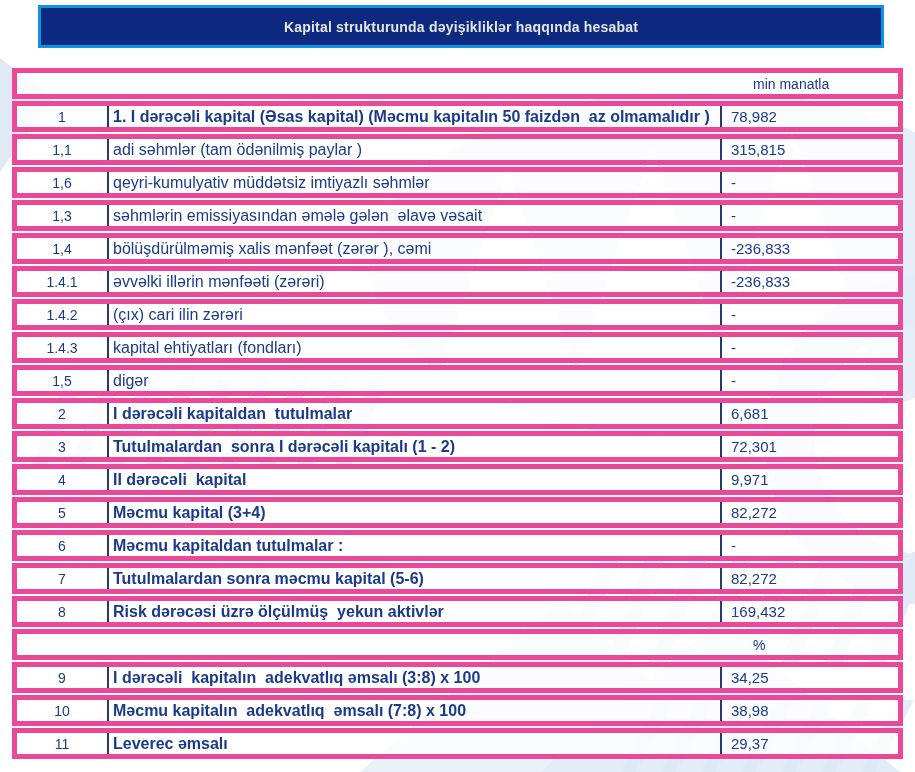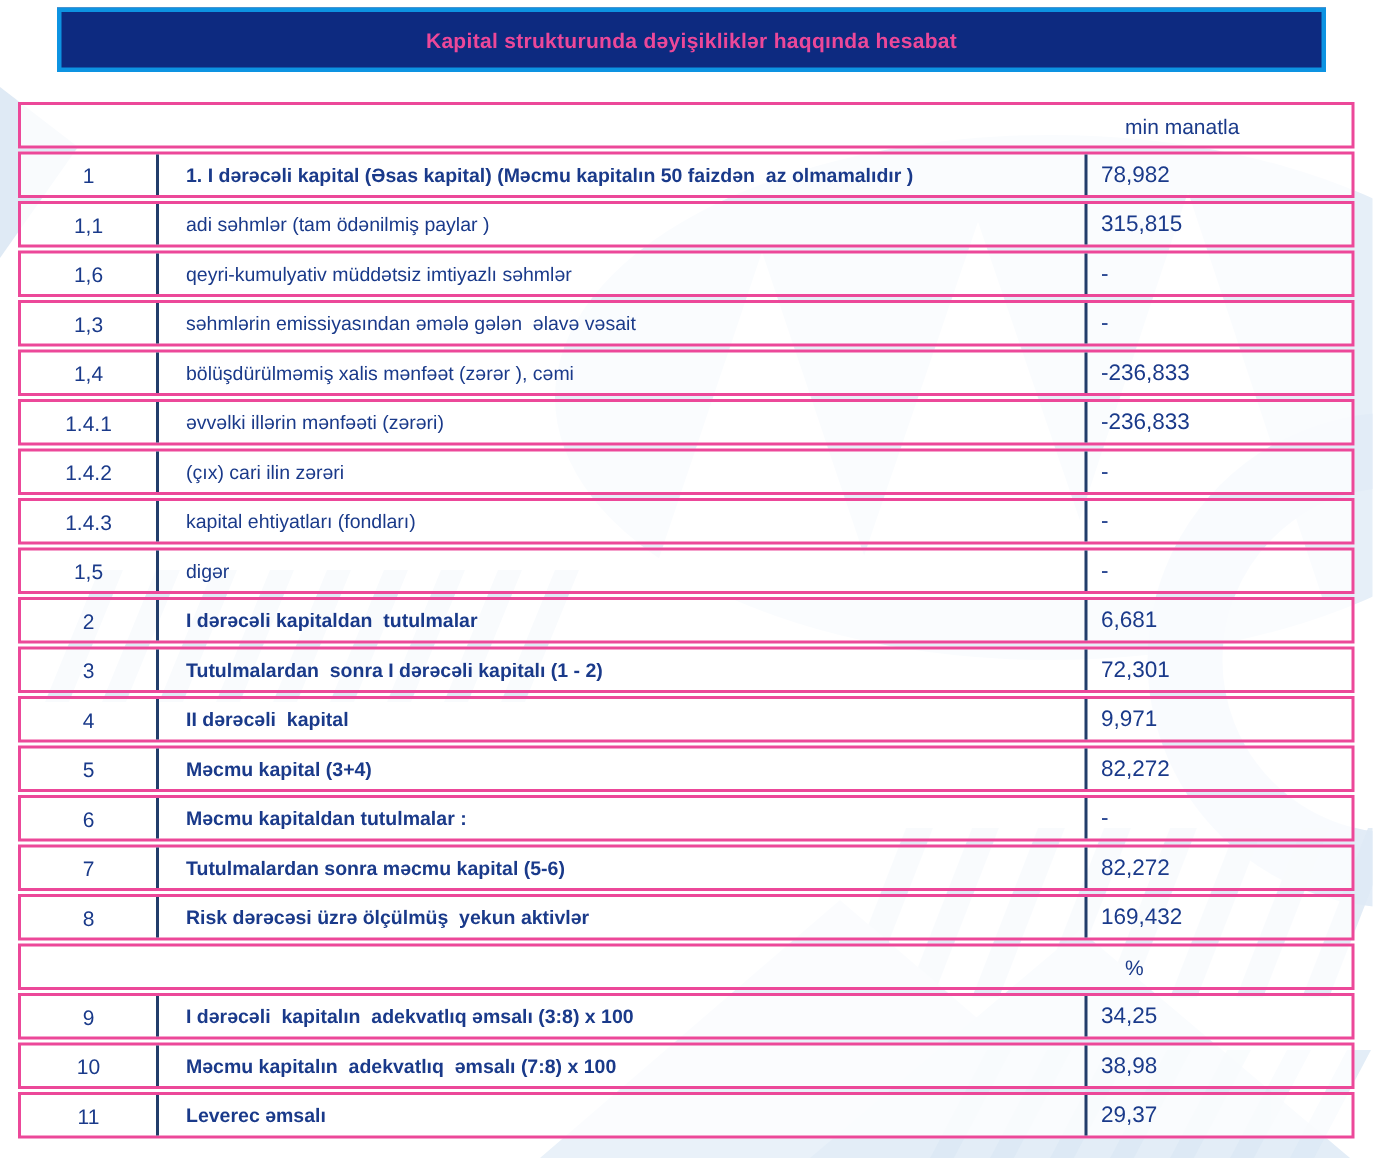--- a/index.html
+++ b/index.html
@@ -7,38 +7,38 @@
     width:915px;height:772px;position:relative;overflow:hidden;
     background:#ffffff;
     font-family:"Liberation Sans","DejaVu Sans",sans-serif;
   }
   .watermark{position:absolute;inset:0;z-index:0;pointer-events:none;}
   .banner{
     position:absolute;left:38px;top:5px;width:846px;height:43px;
     box-sizing:border-box;border:3px solid #0d93e2;background:#0d2a80;
     display:flex;align-items:center;justify-content:center;z-index:2;
   }
-  .banner span{color:#ec4899;font-weight:bold;font-size:14px;letter-spacing:.2px;}
+  .banner span{color:#e5e5e5;font-weight:bold;font-size:14px;letter-spacing:.2px;}
   .tbl{
     position:absolute;left:12px;top:68px;width:891px;z-index:1;
   }
   .row{
     box-sizing:border-box;width:891px;height:31px;margin-bottom:2px;
-    border:2px solid #ec4899;background:rgba(255,255,255,0.80);
+    border:5px solid #ec4899;background:rgba(255,255,255,0.80);
     display:flex;align-items:stretch;color:#1a3a8a;
   }
   .c1{
     width:90px;flex:0 0 90px;border-right:2px solid #223d6b;
     display:flex;align-items:center;justify-content:center;
     font-size:14px;
   }
   .c2{
     flex:1 1 auto;border-right:2px solid #223d6b;
-    display:flex;align-items:center;padding-left:18px;
-    font-size:13px;white-space:pre-wrap;overflow:hidden;
+    display:flex;align-items:center;padding-left:4px;
+    font-size:16px;white-space:pre-wrap;overflow:hidden;
   }
   .c3{
     width:176px;flex:0 0 176px;
     display:flex;align-items:center;padding-left:9px;
     box-sizing:border-box;font-size:15px;
   }
   .row.span-row .cfull{
     flex:1 1 auto;display:flex;align-items:center;padding-left:736px;
     font-size:14px;white-space:pre-wrap;
   }

